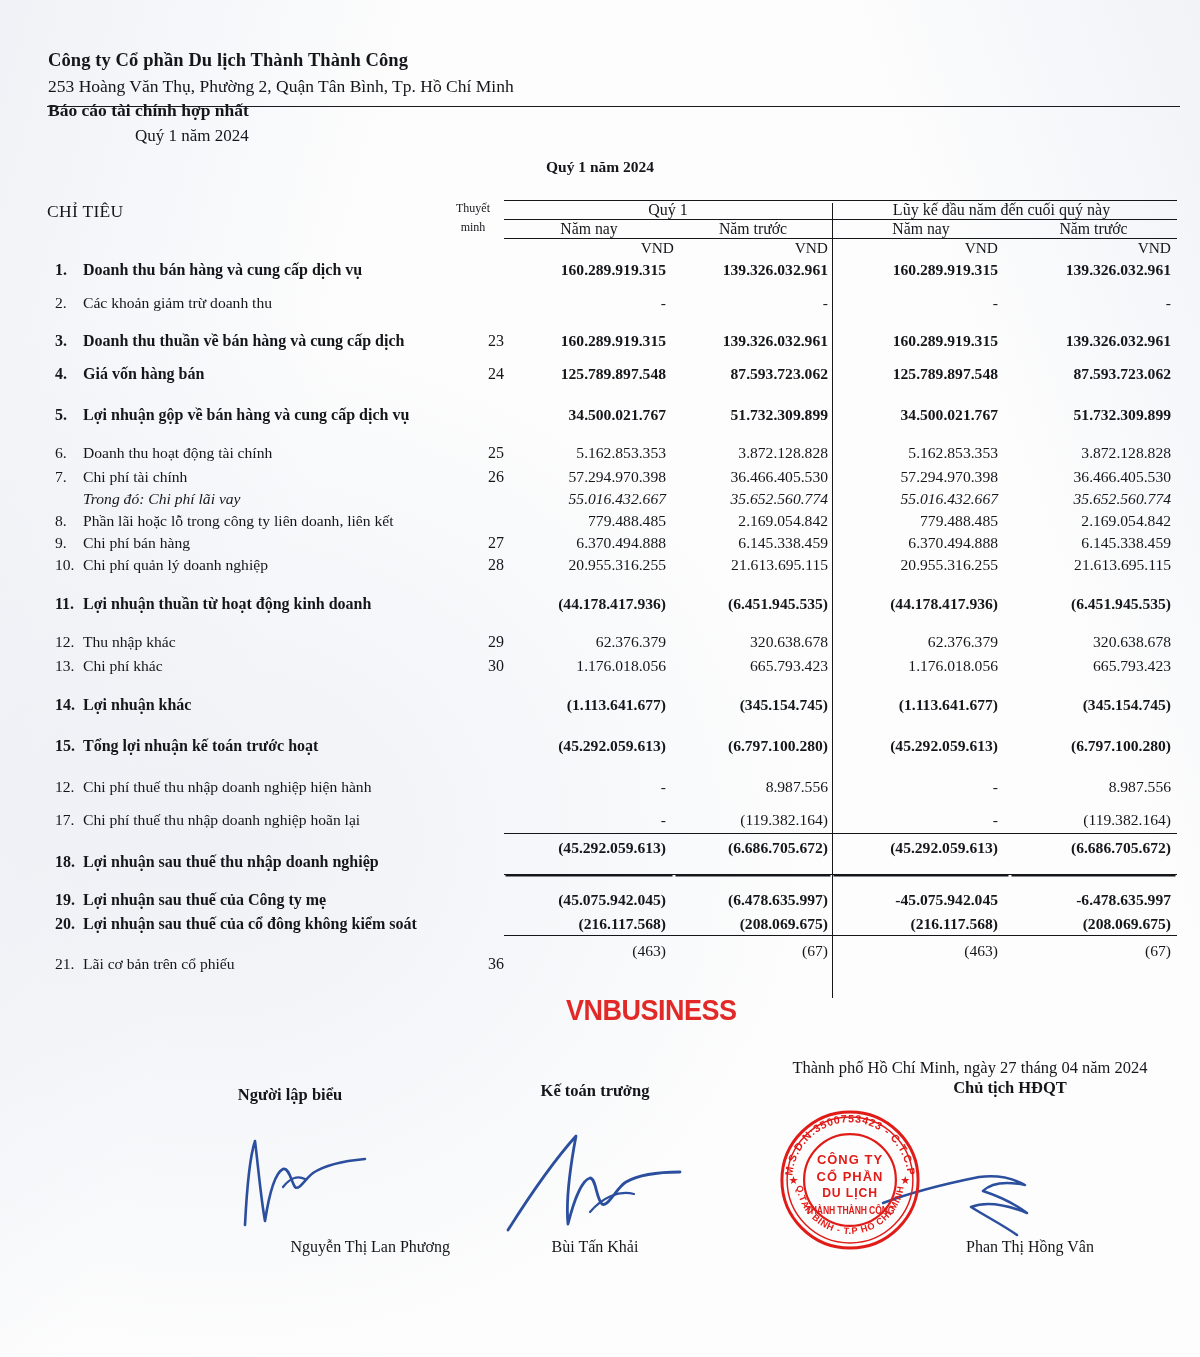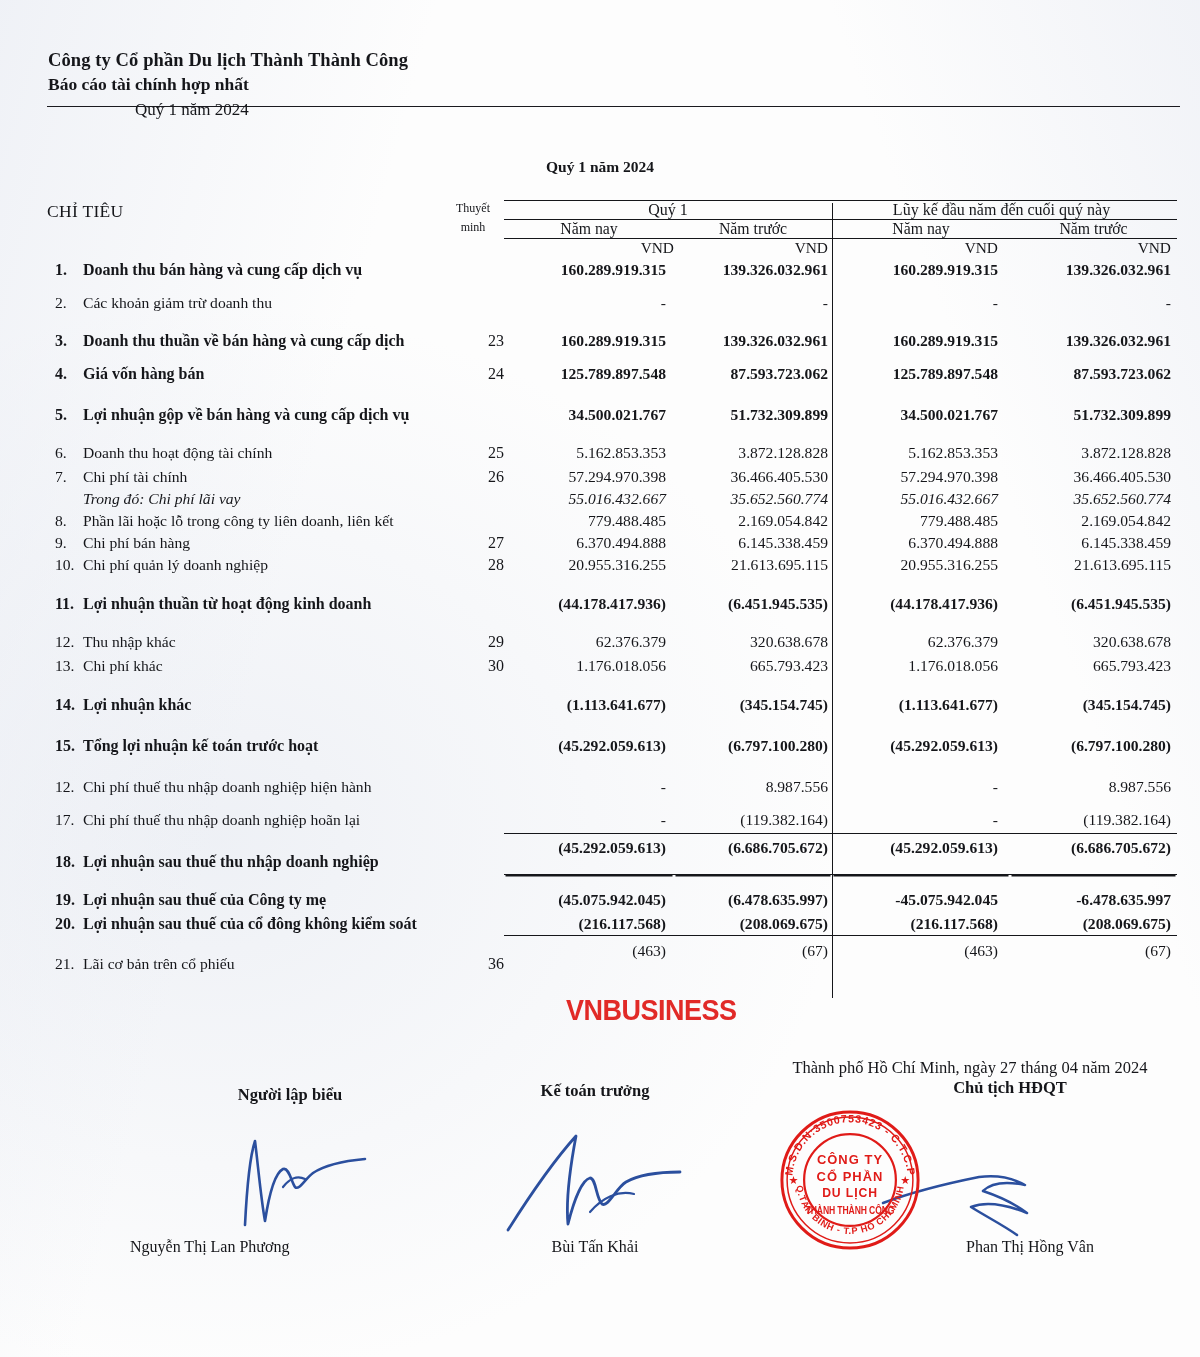--- a/index.html
+++ b/index.html
@@ -256,20 +256,21 @@
   }
 </style>
 </head>
 <body>
 
 <div class="page">
 
   <div class="letterhead">
     <div class="lh-left">
       <div class="lh-l1">Công ty Cổ phần Du lịch Thành Thành Công</div>
+      <div class="lh-l2">253 Hoàng Văn Thụ, Phường 2, Quận Tân Bình, Tp. Hồ Chí Minh</div>
     </div>
     <div class="lh-right">
       <div class="lh-r1">Báo cáo tài chính hợp nhất</div>
       <div class="lh-r2">Quý 1 năm 2024</div>
     </div>
   </div>
   <div class="rule-top"></div>
 
   <div class="doc-sub">Quý 1 năm 2024</div>
 
@@ -532,21 +533,21 @@
   <svg class="sig-ink" style="left:498px; top:1120px;" width="190" height="120" viewBox="0 0 190 120" fill="none">
     <path d="M10 110 C34 72, 60 36, 78 16 C72 48, 68 84, 70 104 C76 80, 84 60, 92 58 C98 58, 98 78, 104 84 C110 88, 118 68, 128 62 C142 54, 160 52, 182 52" stroke="#2b4f9e" stroke-width="2.8" stroke-linecap="round" stroke-linejoin="round"></path>
     <path d="M92 92 C104 78, 120 70, 136 74" stroke="#2b4f9e" stroke-width="2.2" stroke-linecap="round"></path>
   </svg>
 
   <svg class="sig-ink" style="left:875px; top:1125px;" width="190" height="115" viewBox="0 0 190 115" fill="none">
     <path d="M8 78 C40 66, 74 58, 104 52 C120 50, 136 52, 150 60 C130 56, 116 58, 108 66 C120 70, 136 76, 152 88 C132 80, 112 76, 96 82 C112 92, 128 100, 142 110" stroke="#2b4f9e" stroke-width="2.5" stroke-linecap="round" stroke-linejoin="round"></path>
   </svg>
 
   <div id="name-prep">
-    <div class="name" style="text-align:left">Nguyễn Thị Lan Phương</div>
+    <div class="name" style="text-align:right">Nguyễn Thị Lan Phương</div>
   </div>
   <div id="name-chief">
     <div class="name" style="text-align:center">Bùi Tấn Khải</div>
   </div>
   <div id="name-chair">
     <div class="name" style="text-align:center">Phan Thị Hồng Vân</div>
   </div>
 
   <div class="seal">
     <svg width="196" height="148" viewBox="0 0 200 200">

